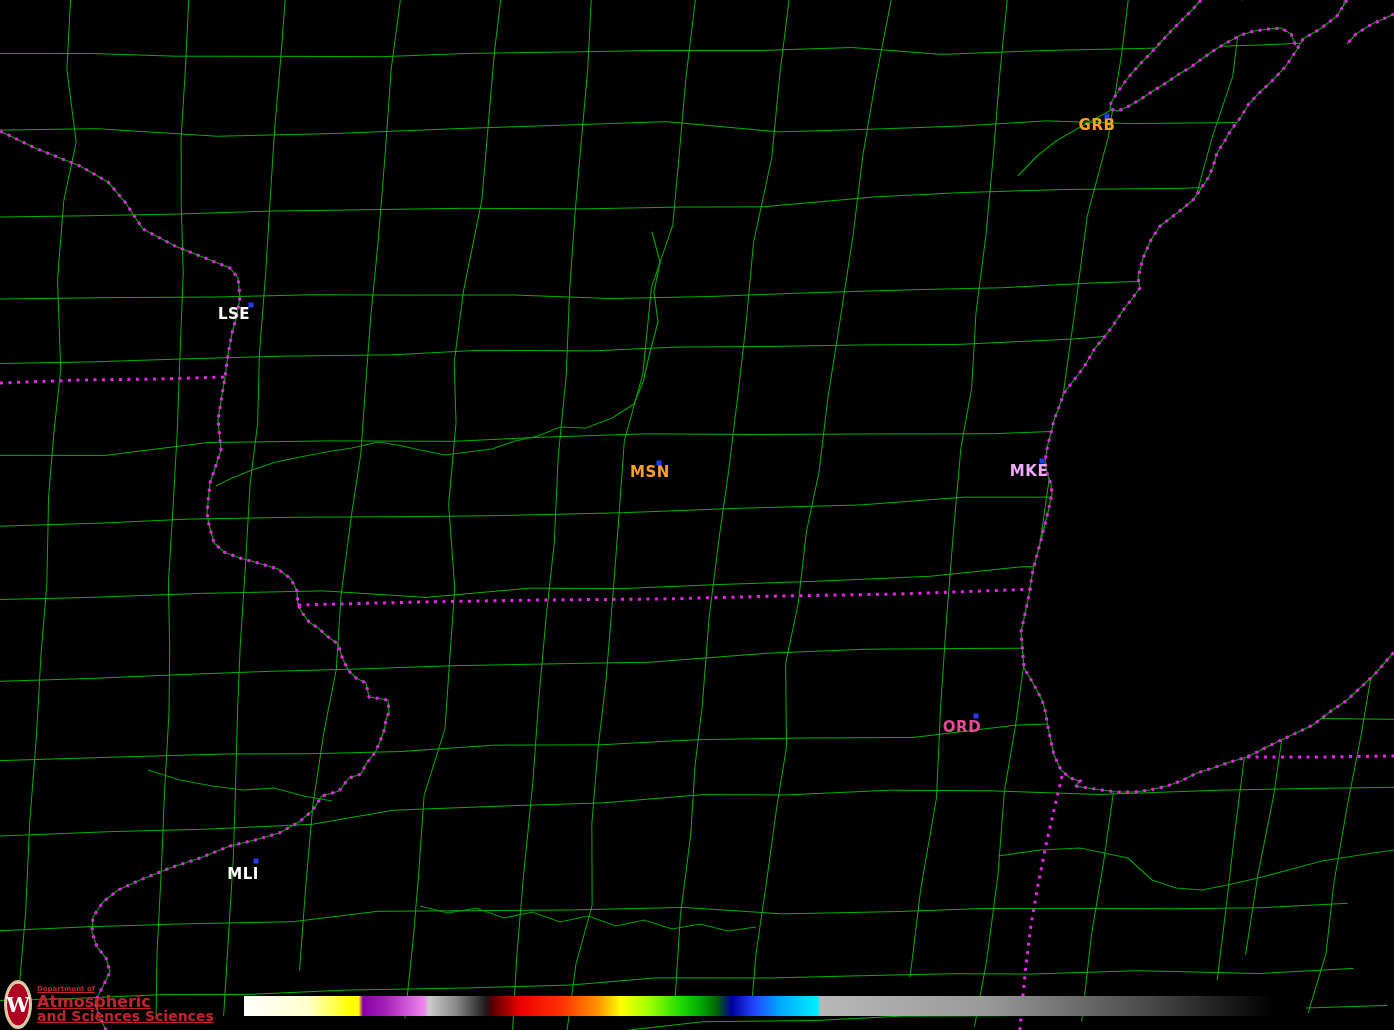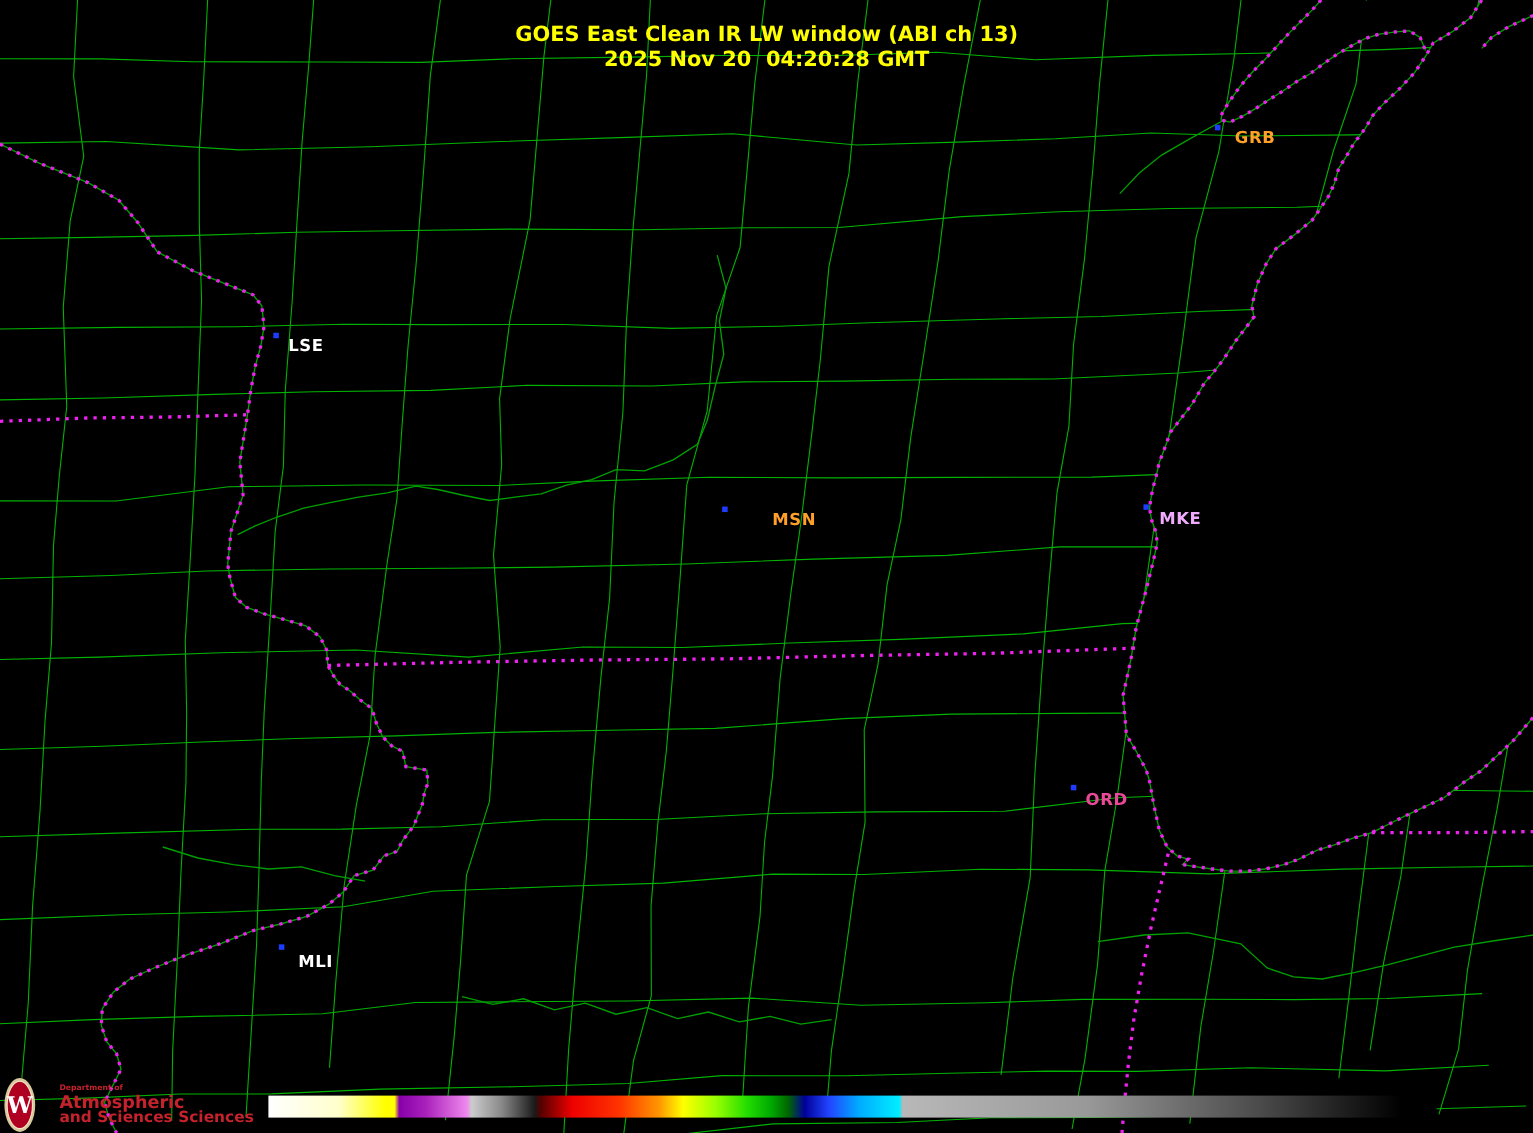--- a/index.html
+++ b/index.html
@@ -2,26 +2,26 @@
 <html><head>
 <meta charset="utf-8">
 <style>
   html,body{margin:0;padding:0;background:#000;}
   #screen{position:relative;width:1394px;height:1030px;background:#000;overflow:hidden;
           font-family:"DejaVu Sans","Liberation Sans",sans-serif;}
   #map{position:absolute;left:0;top:0;}
   #title{position:absolute;left:0;top:20px;width:100%;text-align:center;color:#ffff00;
          font-weight:bold;font-size:19px;line-height:23px;white-space:pre;}
   .station{position:absolute;transform:translate(-50%,-50%);color:#ffa028;font-size:15px;
-           font-weight:bold;letter-spacing:0.5px;margin-left:44px;}
+           font-weight:bold;letter-spacing:0.5px;}
   .stadot{position:absolute;width:5px;height:5px;background:#1e3cff;transform:translate(-50%,-50%);}
   #colorbar{position:absolute;}
   #logo{position:absolute;left:3px;top:977px;width:240px;height:53px;}
   #crest{position:absolute;left:0;top:2px;}
-  .logotext{position:absolute;left:51px;color:#c5222c;line-height:1;}
+  .logotext{position:absolute;left:34px;color:#c5222c;line-height:1;text-decoration:underline;}
   #logo-dept{top:9px;font-size:7px;font-weight:bold;}
   #logo-line1{top:17px;font-size:16px;font-weight:bold;}
   #logo-line2{top:32px;font-size:14px;font-weight:bold;}
 </style>
 </head>
 <body>
 
 <div id="screen">
 
   <svg id="map" width="1394" height="1030" viewBox="0 0 1394 1030">
@@ -70,29 +70,27 @@
       <path d="M1347,0L1337,16L1320,29L1303,39L1296,51L1286,66L1271,82L1258,94L1248,105L1241,117L1231,130L1224,142L1217,153L1213,167L1208,178L1200,190L1193,200L1176,214L1160,226L1151,240L1143,258L1138,278L1140,288L1131,300L1124,309L1112,327L1102,340L1095,348L1084,367L1074,380L1064,393L1059,407L1054,420L1051,433L1048,444L1046,455L1045,462L1047,473L1051,484L1052,494L1048,512L1041,540L1033,570L1028,600L1021,632L1024,668L1033,683L1042,700L1045,710L1049,732L1054,755L1061,770L1070,778L1080,781L1075,786L1088,788L1102,790L1118,792L1134,792L1150,790L1167,786L1181,781L1197,773L1213,768L1230,762L1247,757L1261,750L1277,742L1294,734L1313,725L1331,711L1346,701L1361,687L1376,673L1387,660L1394,652" fill="none" stroke="#00a000" stroke-width="1.2"></path>
       <path d="M1347,0L1337,16L1320,29L1303,39L1296,51L1286,66L1271,82L1258,94L1248,105L1241,117L1231,130L1224,142L1217,153L1213,167L1208,178L1200,190L1193,200L1176,214L1160,226L1151,240L1143,258L1138,278L1140,288L1131,300L1124,309L1112,327L1102,340L1095,348L1084,367L1074,380L1064,393L1059,407L1054,420L1051,433L1048,444L1046,455L1045,462L1047,473L1051,484L1052,494L1048,512L1041,540L1033,570L1028,600L1021,632L1024,668L1033,683L1042,700L1045,710L1049,732L1054,755L1061,770L1070,778L1080,781L1075,786L1088,788L1102,790L1118,792L1134,792L1150,790L1167,786L1181,781L1197,773L1213,768L1230,762L1247,757L1261,750L1277,742L1294,734L1313,725L1331,711L1346,701L1361,687L1376,673L1387,660L1394,652" fill="none" stroke="#ee22ee" stroke-width="3" stroke-dasharray="3 5.5"></path>
       <path d="M1201,0L1193,9L1183,19L1171,31L1160,43L1149,55L1139,65L1127,79L1117,93L1111,103L1110,109L1118,111L1129,106L1141,99L1153,91L1166,83L1179,74L1191,67L1203,58L1216,49L1228,42L1241,35L1254,31L1269,29L1281,28L1291,34L1296,46" fill="none" stroke="#00a000" stroke-width="1.2"></path>
       <path d="M1201,0L1193,9L1183,19L1171,31L1160,43L1149,55L1139,65L1127,79L1117,93L1111,103L1110,109L1118,111L1129,106L1141,99L1153,91L1166,83L1179,74L1191,67L1203,58L1216,49L1228,42L1241,35L1254,31L1269,29L1281,28L1291,34L1296,46" fill="none" stroke="#ee22ee" stroke-width="3" stroke-dasharray="3 5.5"></path>
       <path d="M1247,757L1320,757L1394,756" fill="none" stroke="#ee22ee" stroke-width="3" stroke-dasharray="3 5.5"></path>
       <path d="M1062,776L1054,810L1046,845L1038,885L1031,925L1026,965L1022,1005L1020,1030" fill="none" stroke="#ee22ee" stroke-width="3" stroke-dasharray="3 5.5"></path>
       <path d="M1394,14L1372,24L1356,34L1347,44" fill="none" stroke="#00a000" stroke-width="1.2"></path>
       <path d="M1394,14L1372,24L1356,34L1347,44" fill="none" stroke="#ee22ee" stroke-width="3" stroke-dasharray="3 5.5"></path>
     </svg>
 
-  <div id="title"><span>GOES East Clean IR LW window (ABI ch 13)</span>
-<span>2025 Nov 20  04:20:28 GMT</span></div>
 
   <div id="stations">
       <div class="station" style="left: 1097px; top: 125px; color: rgb(255, 160, 40);">GRB</div>
       <div class="stadot" style="left: 1107px; top: 116px; background: rgb(30, 60, 255);"></div>
       <div class="station" style="left: 234px; top: 314px; color: #ffffff;">LSE</div>
       <div class="stadot" style="left: 251px; top: 305px; background: rgb(30, 60, 255);"></div>
-      <div class="station" style="left: 678px; top: 472px; color: rgb(255, 160, 40);">MSN</div>
+      <div class="station" style="left: 650px; top: 472px; color: rgb(255, 160, 40);">MSN</div>
       <div class="stadot" style="left: 659px; top: 463px; background: rgb(30, 60, 255);"></div>
       <div class="station" style="left: 1029px; top: 471px; color: #f0abfc;">MKE</div>
       <div class="stadot" style="left: 1042px; top: 461px; background: rgb(30, 60, 255);"></div>
       <div class="station" style="left: 962px; top: 727px; color: #ec4899;">ORD</div>
       <div class="stadot" style="left: 976px; top: 716px; background: rgb(30, 60, 255);"></div>
       <div class="station" style="left: 243px; top: 874px; color: #ffffff;">MLI</div>
       <div class="stadot" style="left: 256px; top: 861px; background: rgb(30, 60, 255);"></div>
     </div>
 
   <div id="colorbar" style="left: 244px; top: 996px; width: 1062px; height: 20px; background: linear-gradient(to right, rgb(255, 255, 255) 0%, rgb(255, 255, 204) 6%, rgb(255, 255, 0) 10%, rgb(255, 255, 0) 10.8%, rgb(136, 0, 170) 11.2%, rgb(170, 34, 187) 13.5%, rgb(238, 136, 238) 17%, rgb(204, 204, 204) 17.4%, rgb(136, 136, 136) 20%, rgb(26, 26, 26) 22.8%, rgb(85, 0, 0) 23.3%, rgb(238, 0, 0) 26%, rgb(255, 51, 0) 30%, rgb(255, 153, 0) 33.5%, rgb(255, 255, 0) 35.5%, rgb(153, 255, 0) 38.3%, rgb(34, 221, 0) 41%, rgb(0, 170, 0) 43%, rgb(0, 102, 0) 44.5%, rgb(0, 0, 153) 45.9%, rgb(34, 68, 255) 48%, rgb(0, 170, 255) 50.5%, rgb(0, 238, 255) 54%, rgb(184, 184, 184) 54.3%, rgb(153, 153, 153) 70%, rgb(74, 74, 74) 85%, rgb(0, 0, 0) 97%, rgb(0, 0, 0) 100%);"></div>

